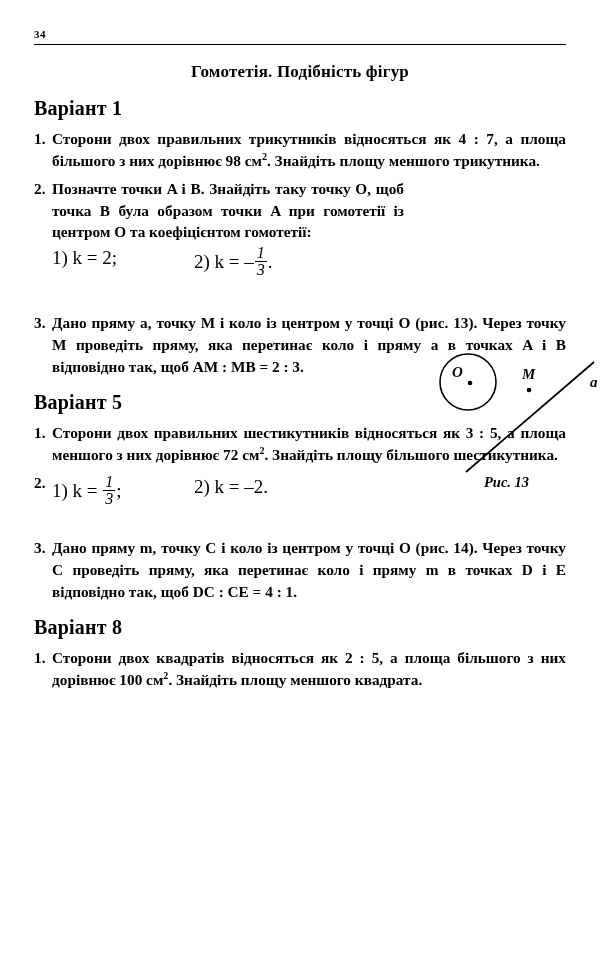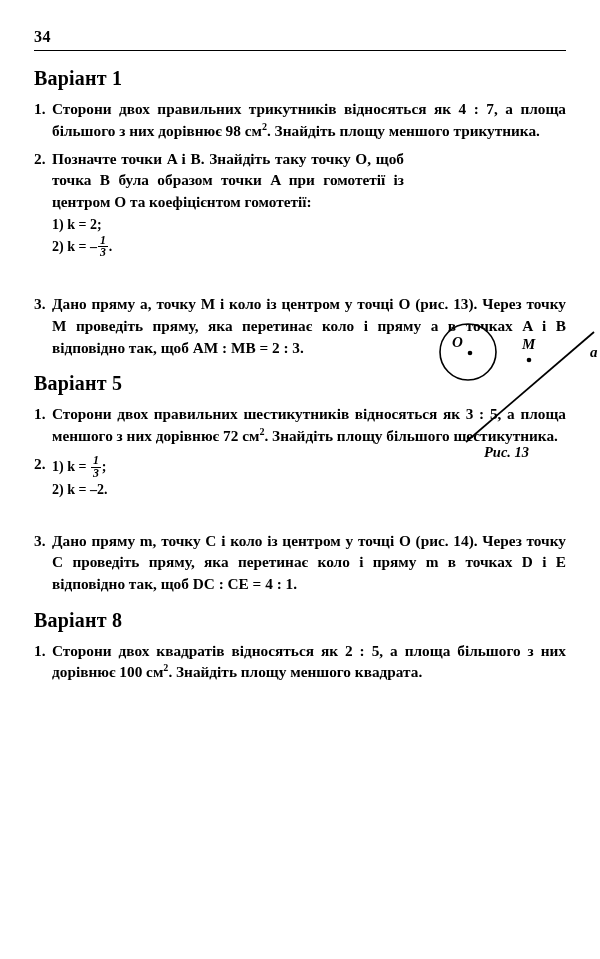--- a/index.html
+++ b/index.html
@@ -17,21 +17,21 @@
   }
   .page {
     position: relative;
     width: 600px;
     height: 959px;
     box-sizing: border-box;
     padding: 28px 34px 0 34px;
   }
   .page-number {
     font-family: "Liberation Serif", serif;
-    font-size: 16px;
+    font-size: 11px;
     font-weight: bold;
     letter-spacing: 0.5px;
     margin-bottom: 4px;
   }
   .rule {
     border: 0;
     border-top: 1.6px solid #000;
     margin: 2px 0 16px 0;
   }
   .title {
@@ -75,24 +75,23 @@
     text-align: center;
     font-style: italic;
     line-height: 1.0;
     font-size: 0.92em;
     margin: 0 1px;
   }
   .frac .n { display: block; padding: 0 2px; font-size: 0.92em;}
   .frac .d { display: block; border-top: 1.2px solid #000; padding: 0 2px; font-size: 0.92em;}
   .coef-row {
     display: flex;
-    font-weight: bold;
-    font-size: 14px;
+    font-weight: normal;
+    font-size: 19px;
     margin-top: 2px;
-    flex-direction: column;
   }
   .coef-row .c1 { width: 142px; }
   .fig {
     position: absolute;
   }
   .fig-caption {
     position: absolute;
     font-style: italic;
     font-weight: bold;
     font-size: 14.5px;
@@ -103,20 +102,21 @@
 </style>
 </head>
 <body>
 
 <div class="page">
 
   <div class="page-number">34</div>
   <hr class="rule">
 
   <div class="title">
+    <span class="line2">Гомотетія. Подібність фігур</span>
   </div>
 
   <div class="variant-head">Варіант 1</div>
 
   <div class="block">
 
     <div class="item">
       <div class="num">1.</div>
       <div class="body"><span>Сторони двох правильних трикутників відносяться як 4 : 7, а площа більшого з них дорівнює 98 см</span><span class="sup">2</span><span>. Знайдіть площу меншого трикутника.</span></div>
     </div>

